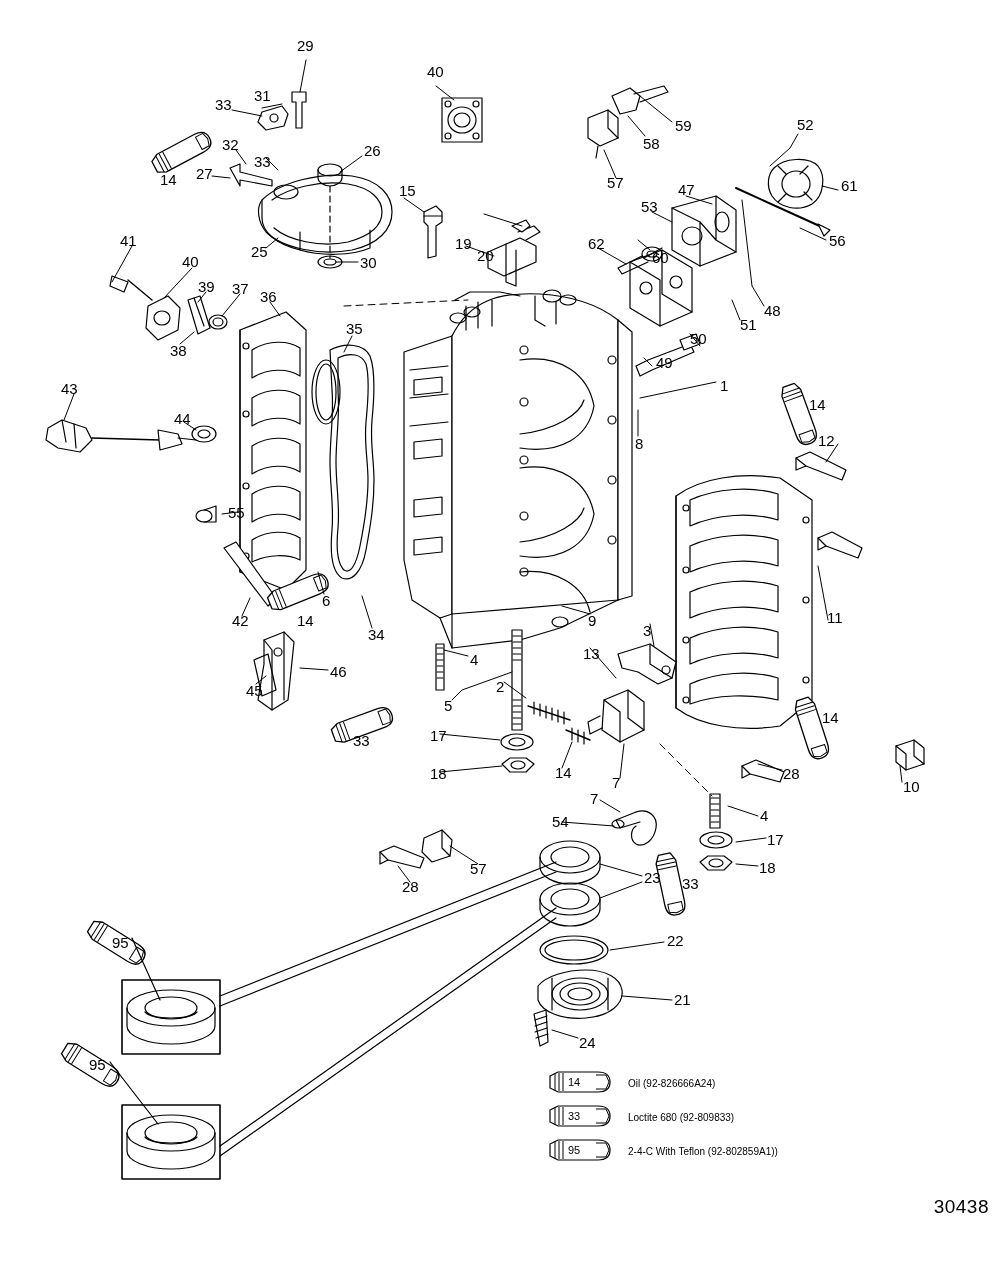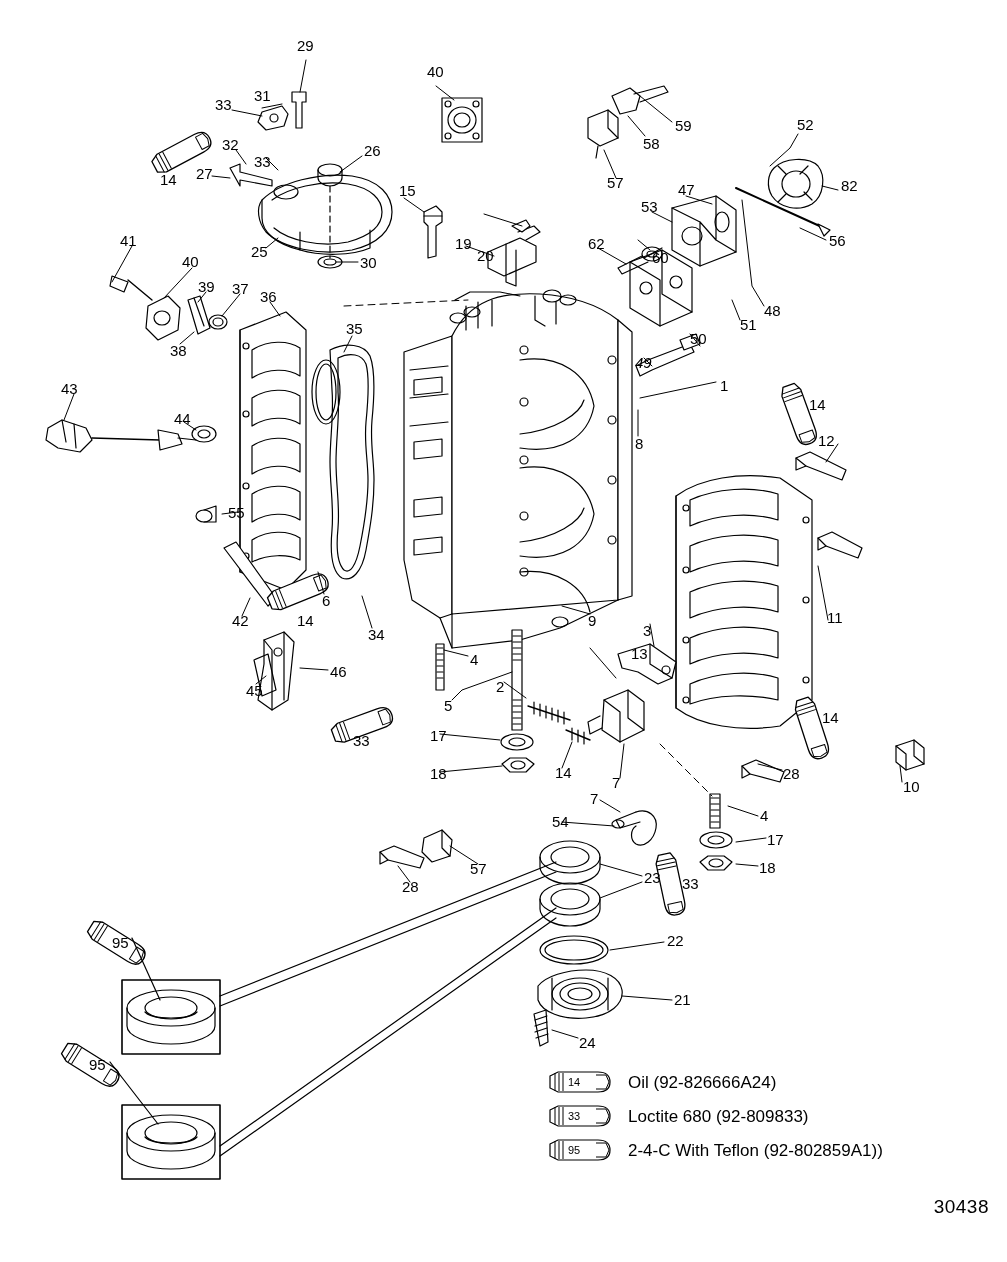--- a/index.html
+++ b/index.html
@@ -38,21 +38,21 @@
     left: 548px;
     top: 1066px;
     width: 400px;
   }
   .legend-row {
     display: flex;
     align-items: center;
     height: 34px;
   }
   .legend-label {
-    font-size: 17px;
+    font-size: 10px;
     margin-left: 14px;
     white-space: nowrap;
   }
   .tube {
     position: relative;
     width: 66px;
     height: 24px;
     flex: 0 0 auto;
   }
   .drawing-number {
@@ -563,21 +563,21 @@
   <div class="callout" style="left:427px; top:64px;">40</div>
   <div class="callout" style="left:215px; top:97px;">33</div>
   <div class="callout" style="left:254px; top:88px;">31</div>
   <div class="callout" style="left:675px; top:118px;">59</div>
   <div class="callout" style="left:643px; top:136px;">58</div>
   <div class="callout" style="left:797px; top:117px;">52</div>
   <div class="callout" style="left:222px; top:137px;">32</div>
   <div class="callout" style="left:254px; top:154px;">33</div>
   <div class="callout" style="left:364px; top:143px;">26</div>
   <div class="callout" style="left:196px; top:166px;">27</div>
-  <div class="callout" style="left:841px; top:178px;">82</div>
+  <div class="callout" style="left:841px; top:178px;">61</div>
   <div class="callout" style="left:678px; top:182px;">47</div>
   <div class="callout" style="left:607px; top:175px;">57</div>
   <div class="callout" style="left:399px; top:183px;">15</div>
   <div class="callout" style="left:160px; top:172px;">14</div>
   <div class="callout" style="left:641px; top:199px;">53</div>
   <div class="callout" style="left:477px; top:208px;margin-top:40px;">20</div>
   <div class="callout" style="left:829px; top:233px;">56</div>
   <div class="callout" style="left:455px; top:236px;">19</div>
   <div class="callout" style="left:652px; top:226px;margin-top:24px;">60</div>
   <div class="callout" style="left:588px; top:236px;">62</div>
@@ -586,39 +586,39 @@
   <div class="callout" style="left:120px; top:233px;">41</div>
   <div class="callout" style="left:764px; top:303px;">48</div>
   <div class="callout" style="left:740px; top:317px;">51</div>
   <div class="callout" style="left:182px; top:254px;">40</div>
   <div class="callout" style="left:198px; top:279px;">39</div>
   <div class="callout" style="left:232px; top:281px;">37</div>
   <div class="callout" style="left:260px; top:289px;">36</div>
   <div class="callout" style="left:690px; top:331px;">50</div>
   <div class="callout" style="left:346px; top:321px;">35</div>
   <div class="callout" style="left:170px; top:343px;">38</div>
-  <div class="callout" style="left:635px; top:355px;font-style:italic;">49</div>
+  <div class="callout" style="left:656px; top:355px;">49</div>
   <div class="callout" style="left:720px; top:378px;">1</div>
   <div class="callout" style="left:61px;  top:381px;">43</div>
   <div class="callout" style="left:809px; top:397px;">14</div>
   <div class="callout" style="left:818px; top:433px;">12</div>
   <div class="callout" style="left:174px; top:411px;">44</div>
   <div class="callout" style="left:635px; top:436px;">8</div>
   <div class="callout" style="left:228px; top:505px;">55</div>
   <div class="callout" style="left:827px; top:610px;">11</div>
   <div class="callout" style="left:322px; top:593px;">6</div>
   <div class="callout" style="left:297px; top:613px;">14</div>
   <div class="callout" style="left:232px; top:613px;">42</div>
   <div class="callout" style="left:368px; top:627px;">34</div>
   <div class="callout" style="left:588px; top:613px;">9</div>
   <div class="callout" style="left:643px; top:623px;">3</div>
   <div class="callout" style="left:246px; top:683px;">45</div>
   <div class="callout" style="left:330px; top:664px;">46</div>
   <div class="callout" style="left:470px; top:652px;">4</div>
-  <div class="callout" style="left:583px; top:646px;margin-left:48px;">13</div>
+  <div class="callout" style="left:583px; top:646px;">13</div>
   <div class="callout" style="left:822px; top:710px;">14</div>
   <div class="callout" style="left:444px; top:698px;">5</div>
   <div class="callout" style="left:496px; top:679px;">2</div>
   <div class="callout" style="left:353px; top:733px;">33</div>
   <div class="callout" style="left:430px; top:728px;">17</div>
   <div class="callout" style="left:555px; top:765px;">14</div>
   <div class="callout" style="left:612px; top:775px;">7</div>
   <div class="callout" style="left:783px; top:766px;">28</div>
   <div class="callout" style="left:903px; top:779px;">10</div>
   <div class="callout" style="left:430px; top:766px;">18</div>

